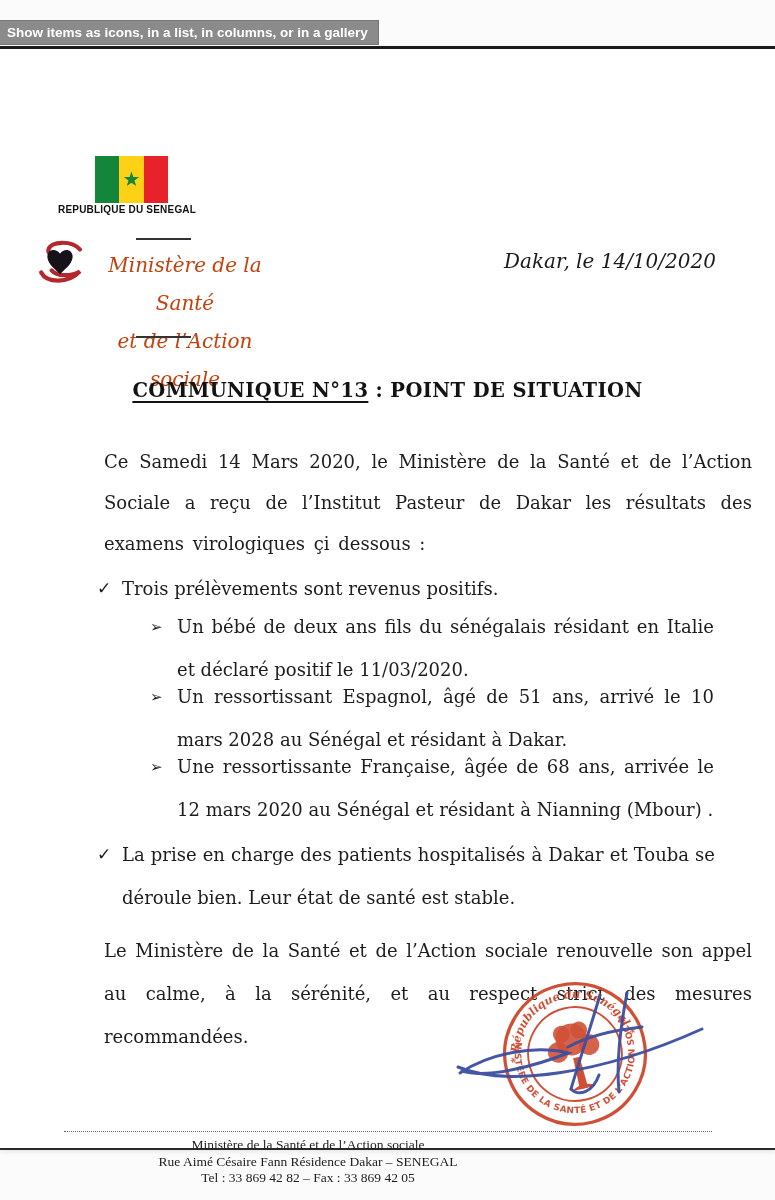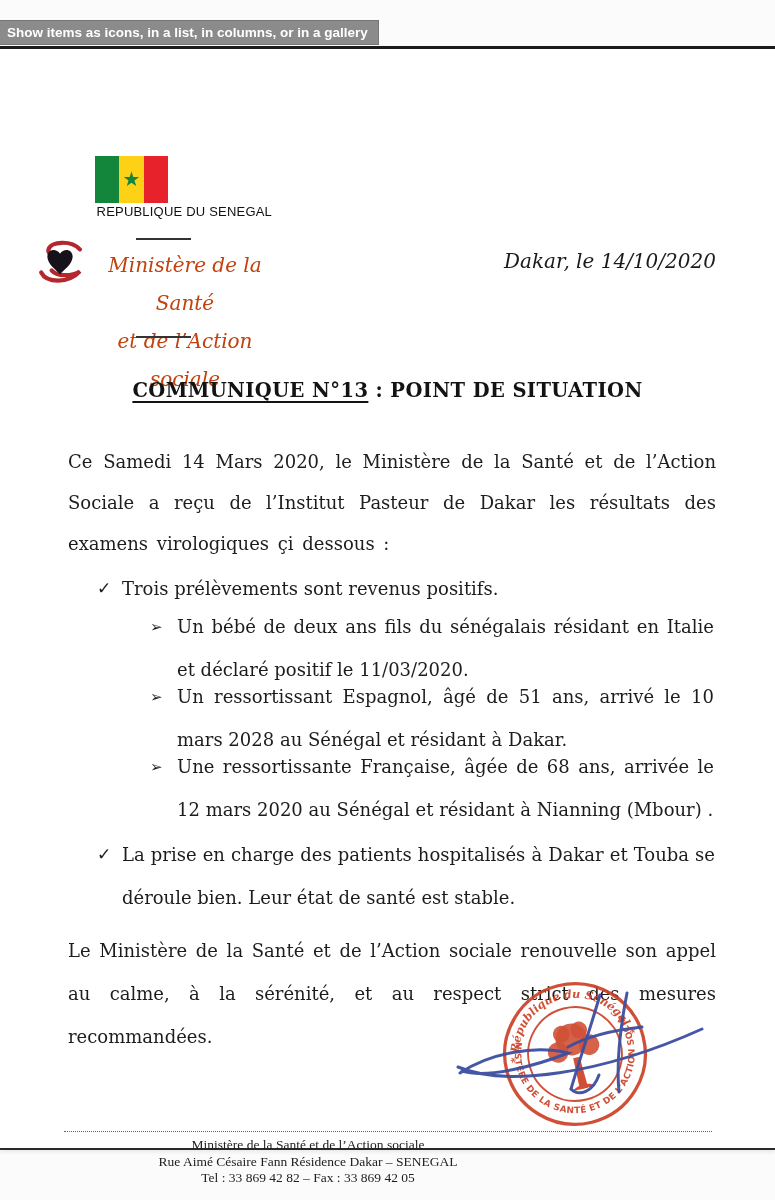--- a/index.html
+++ b/index.html
@@ -35,22 +35,22 @@
   .flag { position: absolute; left: 95px; top: 107px; width: 73px; height: 47px; display: flex; }
   .flag .stripe { flex: 1; position: relative; }
   .flag .green { background: #14863c; }
   .flag .yellow { background: #fcd116; }
   .flag .red { background: #e8222a; }
   .flag .star {
     position: absolute; left: 50%; top: 50%; transform: translate(-50%, -54%);
     color: #14863c; font-size: 20px; font-family: "DejaVu Sans", sans-serif; line-height: 1;
   }
   .country {
-    position: absolute; left: 58px; top: 155px; width: 214px; text-align: right;
-    font-family: "Liberation Sans", sans-serif; font-weight: normal; font-size: 13px;
+    position: absolute; left: 58px; top: 155px; width: 214px; text-align: left;
+    font-family: "Liberation Sans", sans-serif; font-weight: bold; font-size: 10px;
     letter-spacing: 0.2px; color: #111;
   }
   .motto {
     position: absolute; left: 48px; top: 169px; width: 234px; text-align: center;
     font-style: italic; font-size: 14.5px; color: #222; letter-spacing: 0.3px;
   }
   .ministry-logo { position: absolute; left: 37px; top: 191px; width: 46px; height: 44px; }
   .rule { position: absolute; left: 136px; width: 55px; height: 2px; background: #333; }
   .rule-top { top: 189px; }
   .rule-bottom { top: 287px; }
@@ -64,21 +64,21 @@
   }
 
   
   .doc-title {
     position: absolute; left: 0; top: 330px; width: 775px; text-align: center;
     font-weight: bold; font-size: 19.5px; letter-spacing: 0.4px; color: #131313;
   }
   .doc-title .u { text-decoration: underline; text-underline-offset: 4px; text-decoration-thickness: 2px; }
 
   
-  .para { position: absolute; font-size: 18px; color: #1d1d1d; text-align: justify; }
+  .para { position: absolute; font-size: 18px; color: #1d1d1d; text-align: justify; margin-left: 36px; }
   .intro { left: 68px; top: 392px; width: 648px; line-height: 41px; word-spacing: 3px; }
   .closing { left: 68px; top: 880px; width: 648px; line-height: 43px; word-spacing: 2px; }
 
   .check-item { position: absolute; left: 97px; font-size: 18px; line-height: 43px; text-align: justify; }
   .check-1 { top: 518px; width: 612px; }
   .check-2 { top: 784px; width: 618px; }
   .check-item .marker {
     position: absolute; left: 0; top: 0; width: 22px;
     font-family: "DejaVu Sans", sans-serif; font-size: 17px; color: #1d1d1d; text-align: left;
   }

